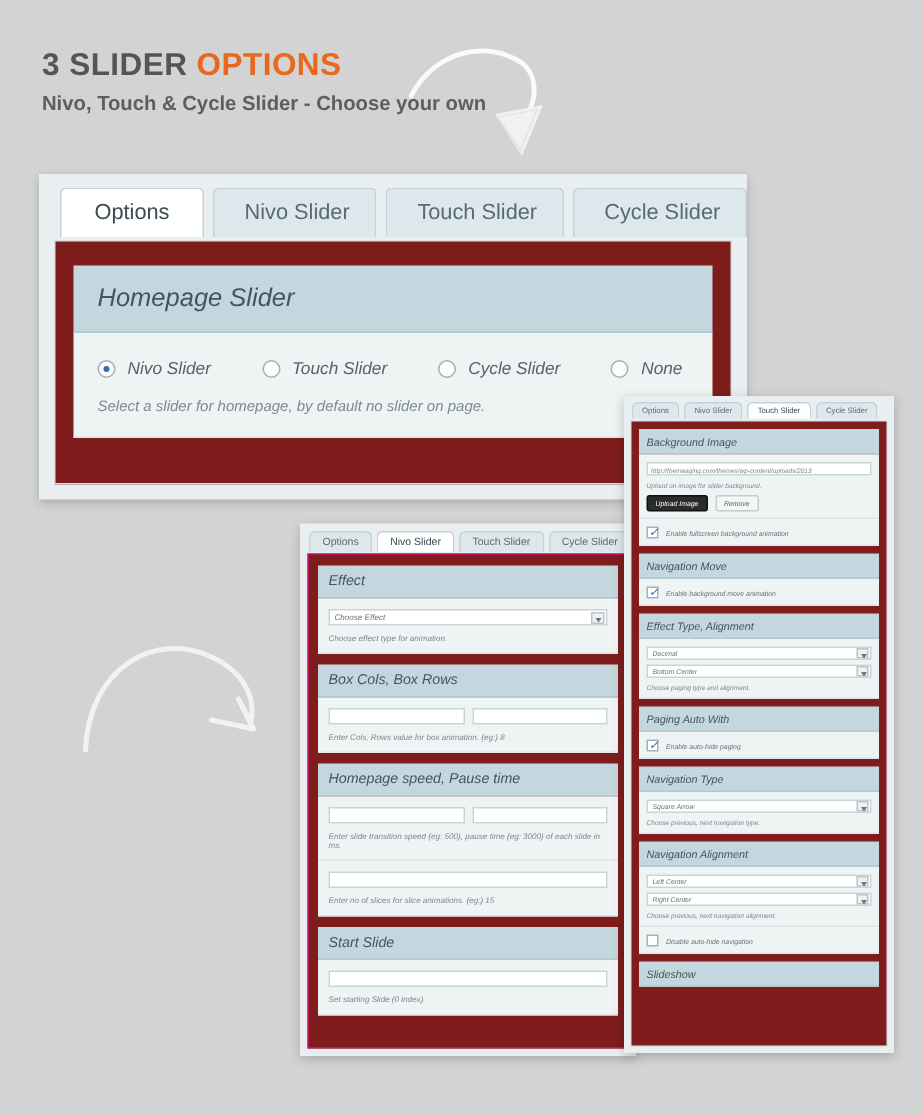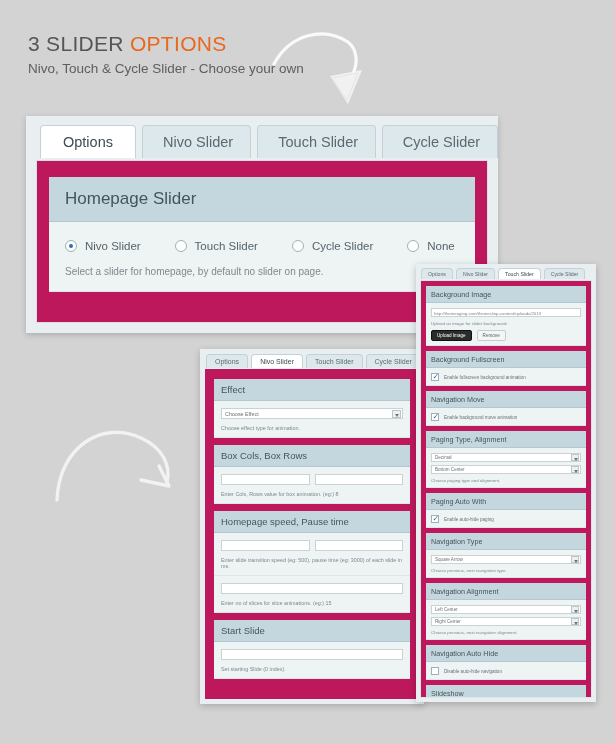--- a/index.html
+++ b/index.html
@@ -7,39 +7,39 @@
   body {
     font-family: "Liberation Sans", sans-serif;
     background: #d3d3d3;
     position: relative;
     overflow: hidden;
   }
 
   
   .promo { position: absolute; }
   .promo-title {
-    font-size: 21px; letter-spacing: .3px; color: #555; font-weight: normal;
+    font-size: 21px; letter-spacing: .3px; color: #555; font-weight: bold;
     white-space: nowrap;
   }
   .promo-title .accent { color: #e8681e; }
   .promo-sub {
-    font-size: 13.5px; color: #5e5e5e; margin-top: 4px; line-height: 1.35;
+    font-size: 13.5px; color: #5e5e5e; margin-top: 4px; line-height: 1.35; font-weight: bold;
   }
 
   #promo-top { left: 28px; top: 32px; }
   #promo-bottom { left: 28px; top: 513px; width: 170px; }
 
   
   .arrow-svg { position: absolute; pointer-events: none; }
   #arrow-top { left: 272px; top: 24px; }
   #arrow-bottom { left: 55px; top: 412px; }
 
   
   .panel { position: absolute; background: #e9eff1; }
-  .panel-inner { background: #be185d; }
+  .panel-inner { background: #7f1d1d; font-style: italic; }
 
   .tabs { display: flex; }
   .tab {
     background: #dde8ec;
     border: 1px solid #c3d2d8;
     border-bottom: none;
     color: #5a6a70;
     text-align: center;
     white-space: nowrap;
     border-radius: 4px 4px 0 0;
@@ -89,21 +89,21 @@
 
   
   #panel-nivo {
     left: 200px; top: 349px; width: 224px; height: 355px;
     box-shadow: 0 2px 7px rgba(0,0,0,.20);
   }
   #panel-nivo .tabs { padding: 5px 0 0 6px; gap: 3px; }
   #panel-nivo .tab { padding: 3px 8px; font-size: 7px; min-width: 40px; }
   #panel-nivo .panel-inner {
     position: absolute; left: 5px; right: 5px; top: 20px; bottom: 5px;
-    border: 3px solid #be185d; overflow: hidden;
+    border: 1px solid #be185d; overflow: hidden;
   }
   #panel-nivo .sec-head { margin: 7px 6px 0 6px; padding: 5px 7px; font-size: 9.5px; }
   #panel-nivo .sec-body { margin: 0 6px; padding: 7px 7px 6px 7px; }
   #panel-nivo .field { height: 11px; }
   #panel-nivo .hint { font-size: 5.4px; margin-top: 6px; display: block; }
   .inp-row { display: flex; gap: 5px; }
   .inp-row > .field { flex: 1; }
   .select-box {
     background: #fff; border: 1px solid #c9d3d6; height: 11px;
     display: flex; align-items: center; justify-content: space-between;
@@ -280,37 +280,36 @@
     <div class="sec-head">Background Image</div>
     <div class="sec-body">
       <div class="url-field">http://themeaging.com/themes/wp-content/uploads/2013</div>
       <span class="hint">Upload an image for slider background.</span>
       <div class="btn-row">
         <span class="btn btn-dark">Upload Image</span>
         <span class="btn btn-light">Remove</span>
       </div>
     </div>
 
-    <div class="sec-head">Background Fullscreen</div>
     <div class="sec-body">
       <label class="cbx-row">
         <span class="cbx on"></span>
         <span class="cbx-label">Enable fullscreen background animation</span>
       </label>
     </div>
 
     <div class="sec-head">Navigation Move</div>
     <div class="sec-body">
       <label class="cbx-row">
         <span class="cbx on"></span>
         <span class="cbx-label">Enable background move animation</span>
       </label>
     </div>
 
-    <div class="sec-head">Paging Type, Alignment</div>
+    <div class="sec-head">Effect Type, Alignment</div>
     <div class="sec-body">
       <div class="select-box">
         <span class="sel-val">Decimal</span>
         <span class="caret"></span>
       </div>
       <div class="select-box">
         <span class="sel-val">Bottom Center</span>
         <span class="caret"></span>
       </div>
       <span class="hint">Choose paging type and alignment.</span>
@@ -339,21 +338,20 @@
         <span class="sel-val">Left Center</span>
         <span class="caret"></span>
       </div>
       <div class="select-box">
         <span class="sel-val">Right Center</span>
         <span class="caret"></span>
       </div>
       <span class="hint">Choose previous, next navigation alignment.</span>
     </div>
 
-    <div class="sec-head">Navigation Auto Hide</div>
     <div class="sec-body">
       <label class="cbx-row">
         <span class="cbx"></span>
         <span class="cbx-label">Disable auto-hide navigation</span>
       </label>
     </div>
 
     <div class="sec-head">Slideshow</div>
 
   </div>

